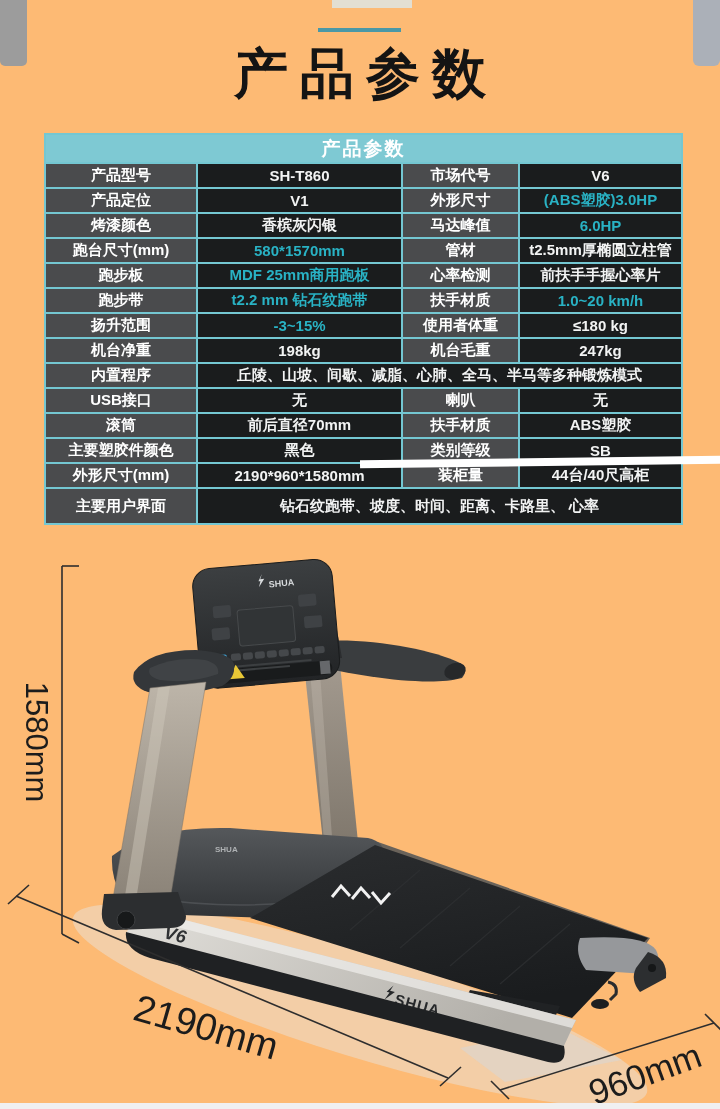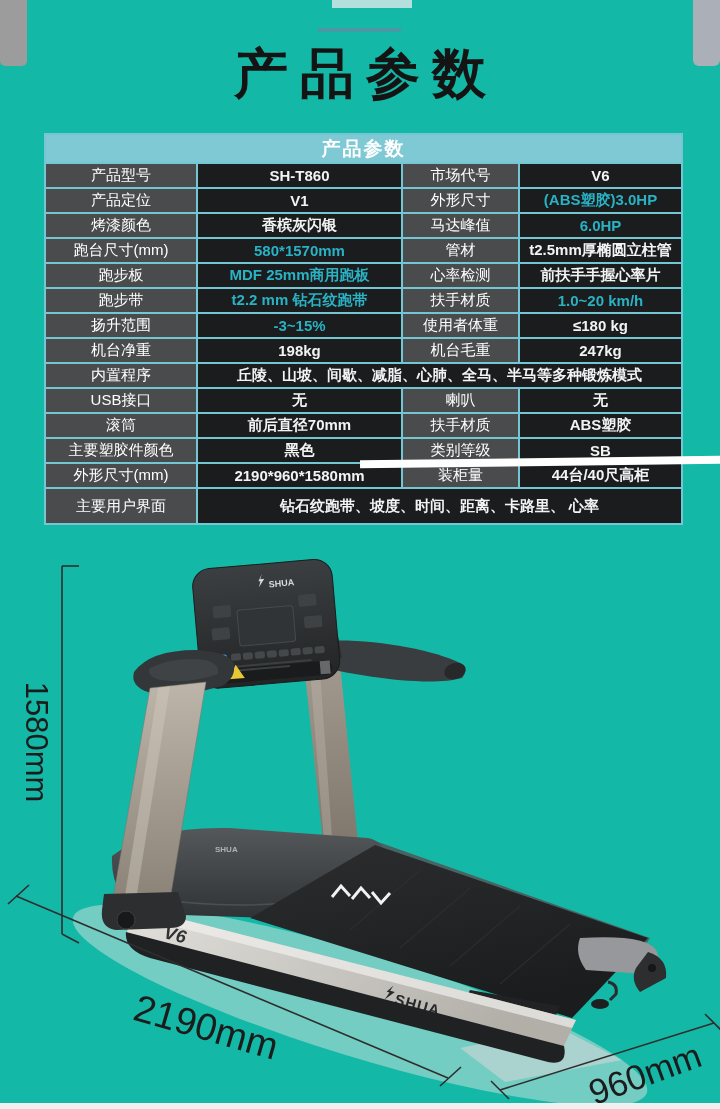--- a/index.html
+++ b/index.html
@@ -1,30 +1,30 @@
 <!DOCTYPE html>
 <html style="--accent: #74c7d2; --header-bg: #7ec9d3; --label-bg: #4a4b4d; --cell-bg: #1a1c1d; --accent-text: #29b2c4; --divider: #4a98a6;"><head>
 <meta charset="utf-8">
 <style>
   html,body{margin:0;padding:0;background:#ffffff;}
-  .page{position:relative;width:720px;height:1109px;overflow:hidden;background:#14b8a6;
+  .page{position:relative;width:720px;height:1109px;overflow:hidden;background:#fdba74;
         font-family:"Liberation Sans","DejaVu Sans",sans-serif;}
   
   .corner-left{position:absolute;left:0;top:0;width:27px;height:66px;background:#9c9c9c;border-radius:0 0 5px 5px;}
   .corner-right{position:absolute;left:693px;top:0;width:27px;height:66px;background:#abb0b8;border-radius:0 0 6px 6px;}
   .teal-wash{position:absolute;left:332px;top:0;width:80px;height:8px;background:#dcE9ea;opacity:.8;}
   .title-line{position:absolute;left:318px;top:28px;width:83px;height:4px;background:var(--divider,#4a98a6);}
   .page-title{position:absolute;left:0;top:38px;width:720px;margin:0;text-align:center;
       font-size:54px;font-weight:700;color:#141414;letter-spacing:12px;padding-left:12px;box-sizing:border-box;}
   
   table.spec{position:absolute;left:44px;top:133px;width:637px;border-collapse:collapse;table-layout:fixed;}
   table.spec th,table.spec td{border:2px solid var(--accent,#74c7d2);text-align:center;vertical-align:middle;
       padding:0 2px;overflow:hidden;white-space:nowrap;}
   table.spec th{background:var(--header-bg,#7ec9d3);color:#ffffff;font-size:19px;font-weight:700;height:27px;letter-spacing:2px;}
-  td.lc{background:var(--label-bg,#4a4b4d);color:#ffffff;font-size:15px;font-weight:400;height:23px;margin-top:39px;}
+  td.lc{background:var(--label-bg,#4a4b4d);color:#ffffff;font-size:15px;font-weight:700;height:23px;margin-top:39px;}
   td.vc{background:var(--cell-bg,#1a1c1d);color:#f2f3f3;font-size:15px;font-weight:700;height:23px;}
   td.hl{color:var(--accent-text,#29b2c4);}
   td.topalign{vertical-align:top;height:34px;padding-top:1px;}
   tr.tall td.lc{height:34px;}
   .stitch{position:absolute;left:360px;top:458px;width:362px;height:8px;background:#ffffff;transform:rotate(-0.7deg);}
   
   svg.tread{position:absolute;left:0;top:0;width:720px;height:1109px;display:block;}
   
   .dim{position:absolute;color:#1c1c1c;font-weight:400;}
   .dim-h{left:-26px;top:724px;width:124px;text-align:center;font-size:31px;transform:rotate(90deg);}

